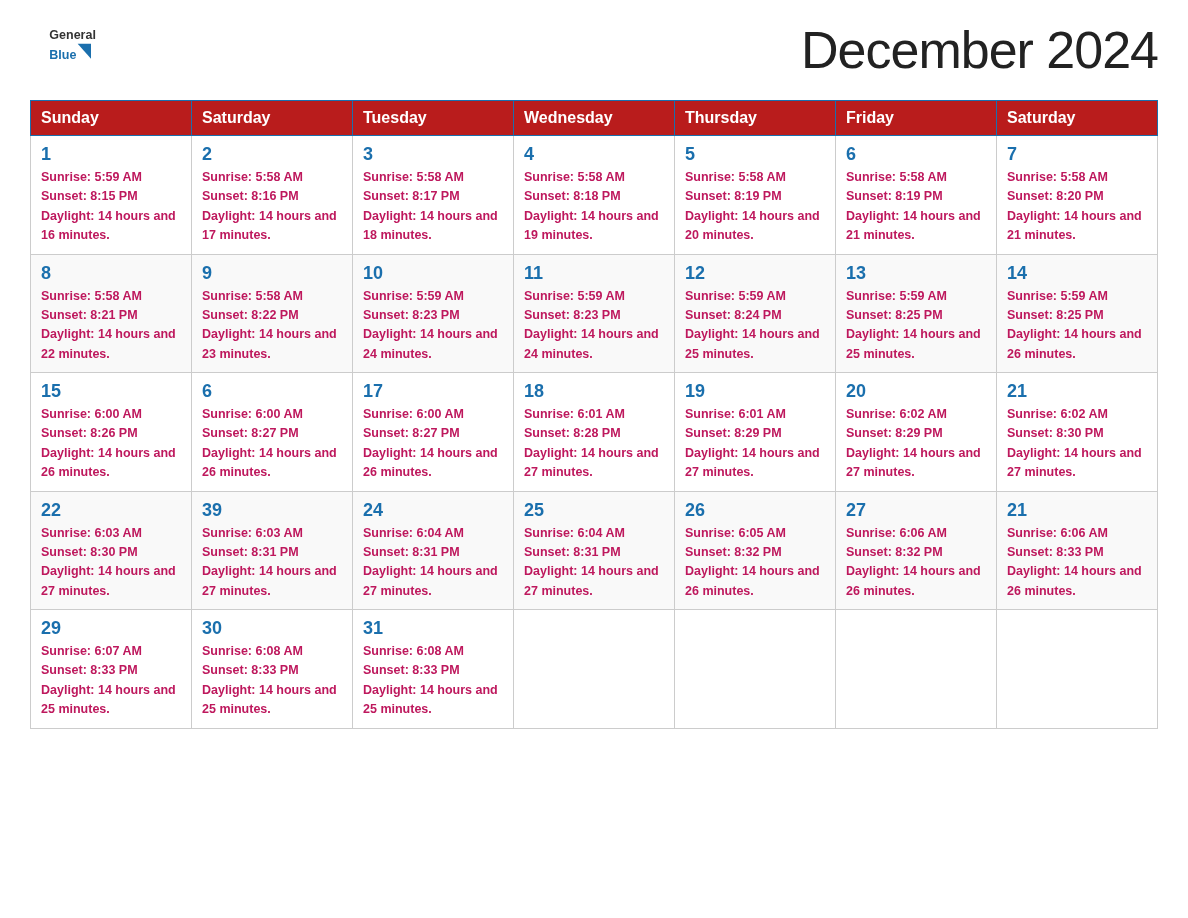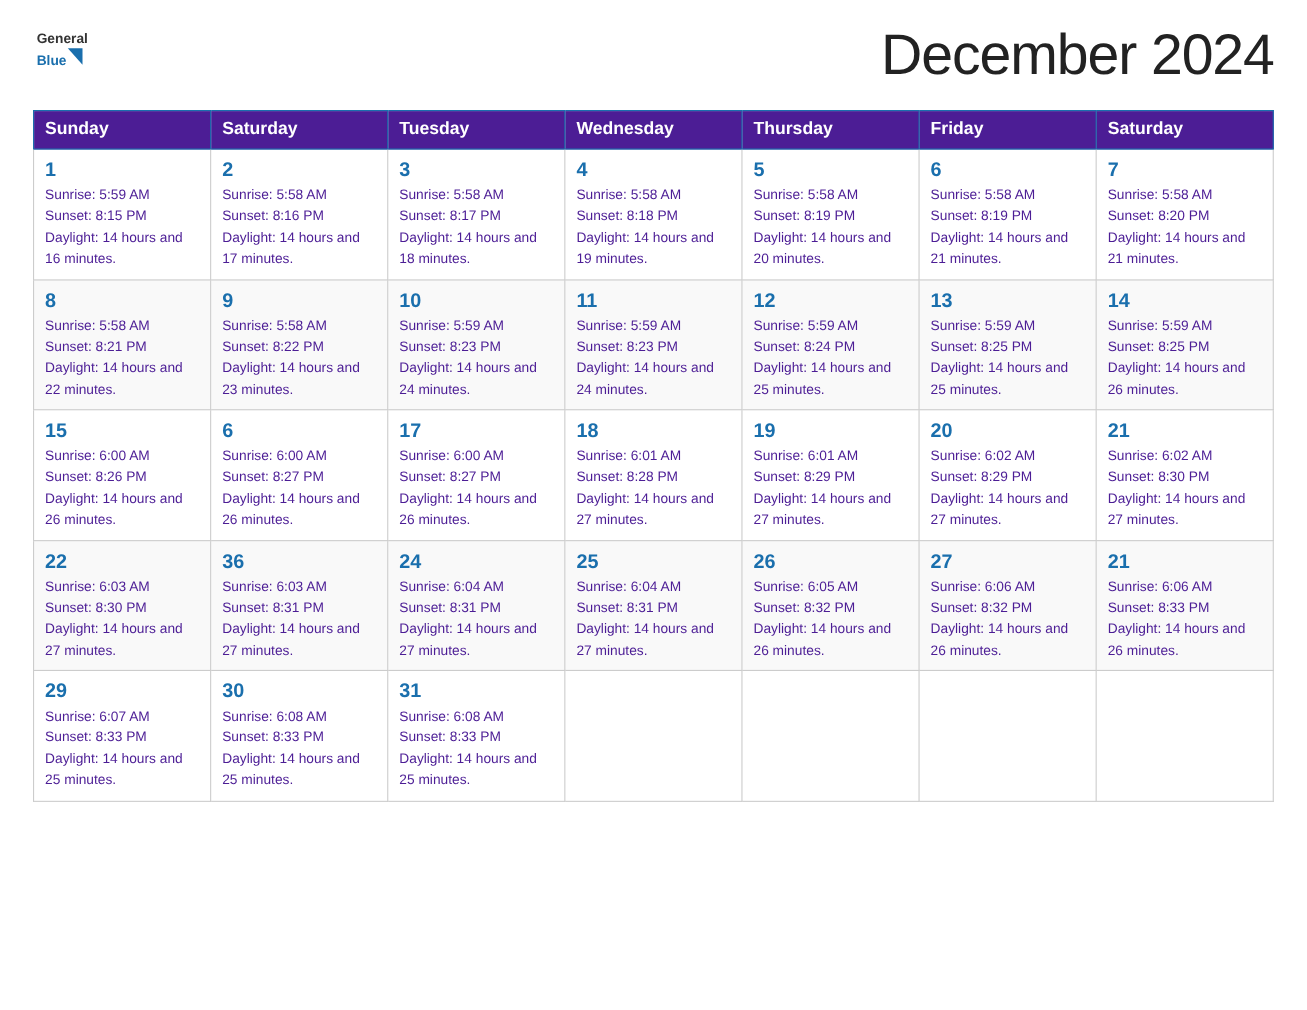--- a/index.html
+++ b/index.html
@@ -8,20 +8,21 @@
       background: #fff;
       width: 1188px;
       min-height: 918px;
       padding: 20px 30px;
     }
     .header {
       display: flex;
       justify-content: space-between;
       align-items: flex-start;
       margin-bottom: 20px;
+      margin-left: 16px;
     }
     .logo {
       display: flex;
       align-items: center;
       gap: 4px;
     }
     .title-block {
       text-align: center;
     }
     .month-title {
@@ -60,34 +61,35 @@
     .day-number {
       font-size: 18px;
       font-weight: bold;
       color: #1a6fad;
       display: block;
       margin-bottom: 3px;
     }
     .day-info {
       font-size: 12.5px;
       line-height: 1.55;
-      color: #4c1d95;
+      color: #be185d;
+      font-weight: bold;
     }
     td.empty {
       background: #fff;
     }
     tr:nth-child(even) td {
       background-color: #f9f9f9;
     }
     tr:nth-child(odd) td {
       background-color: #fff;
     }
     
     tr:first-child th {
-      background-color: #4c1d95;
+      background-color: #b91c1c;
     }
     .logo-svg {
       width: 50px;
       height: 50px;
     }
   </style>
 </head>
 <body>
 
 <div class="header">
@@ -211,21 +213,21 @@
           <span class="day-number">21</span>
           <div class="day-info">Sunrise: 6:02 AM<br>Sunset: 8:30 PM<br>Daylight: 14 hours and 27 minutes.</div>
         </td>
       </tr>
       <tr>
         <td>
           <span class="day-number">22</span>
           <div class="day-info">Sunrise: 6:03 AM<br>Sunset: 8:30 PM<br>Daylight: 14 hours and 27 minutes.</div>
         </td>
         <td>
-          <span class="day-number">36</span>
+          <span class="day-number">39</span>
           <div class="day-info">Sunrise: 6:03 AM<br>Sunset: 8:31 PM<br>Daylight: 14 hours and 27 minutes.</div>
         </td>
         <td>
           <span class="day-number">24</span>
           <div class="day-info">Sunrise: 6:04 AM<br>Sunset: 8:31 PM<br>Daylight: 14 hours and 27 minutes.</div>
         </td>
         <td>
           <span class="day-number">25</span>
           <div class="day-info">Sunrise: 6:04 AM<br>Sunset: 8:31 PM<br>Daylight: 14 hours and 27 minutes.</div>
         </td>

